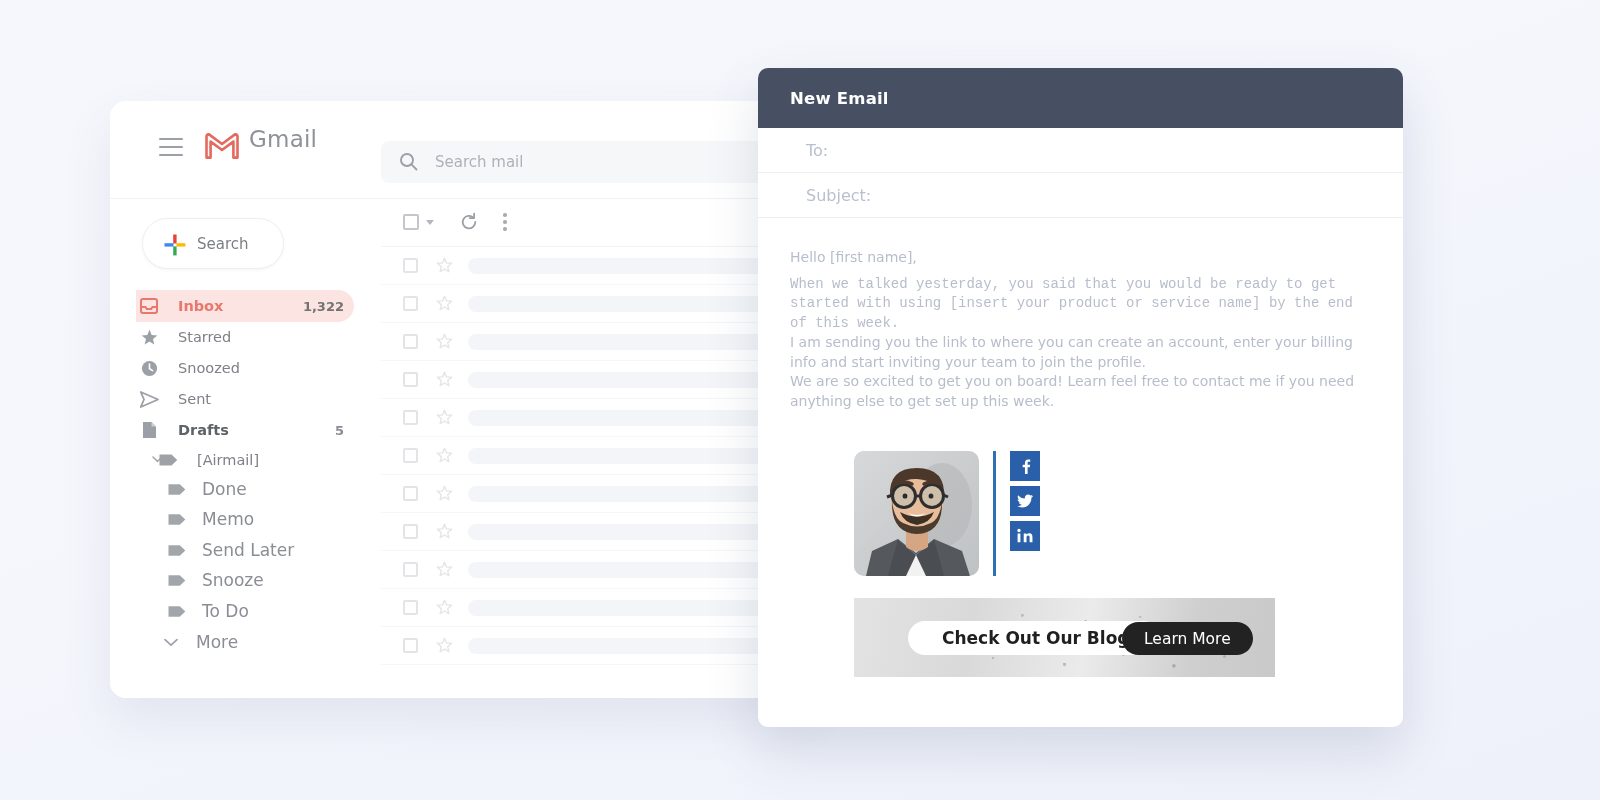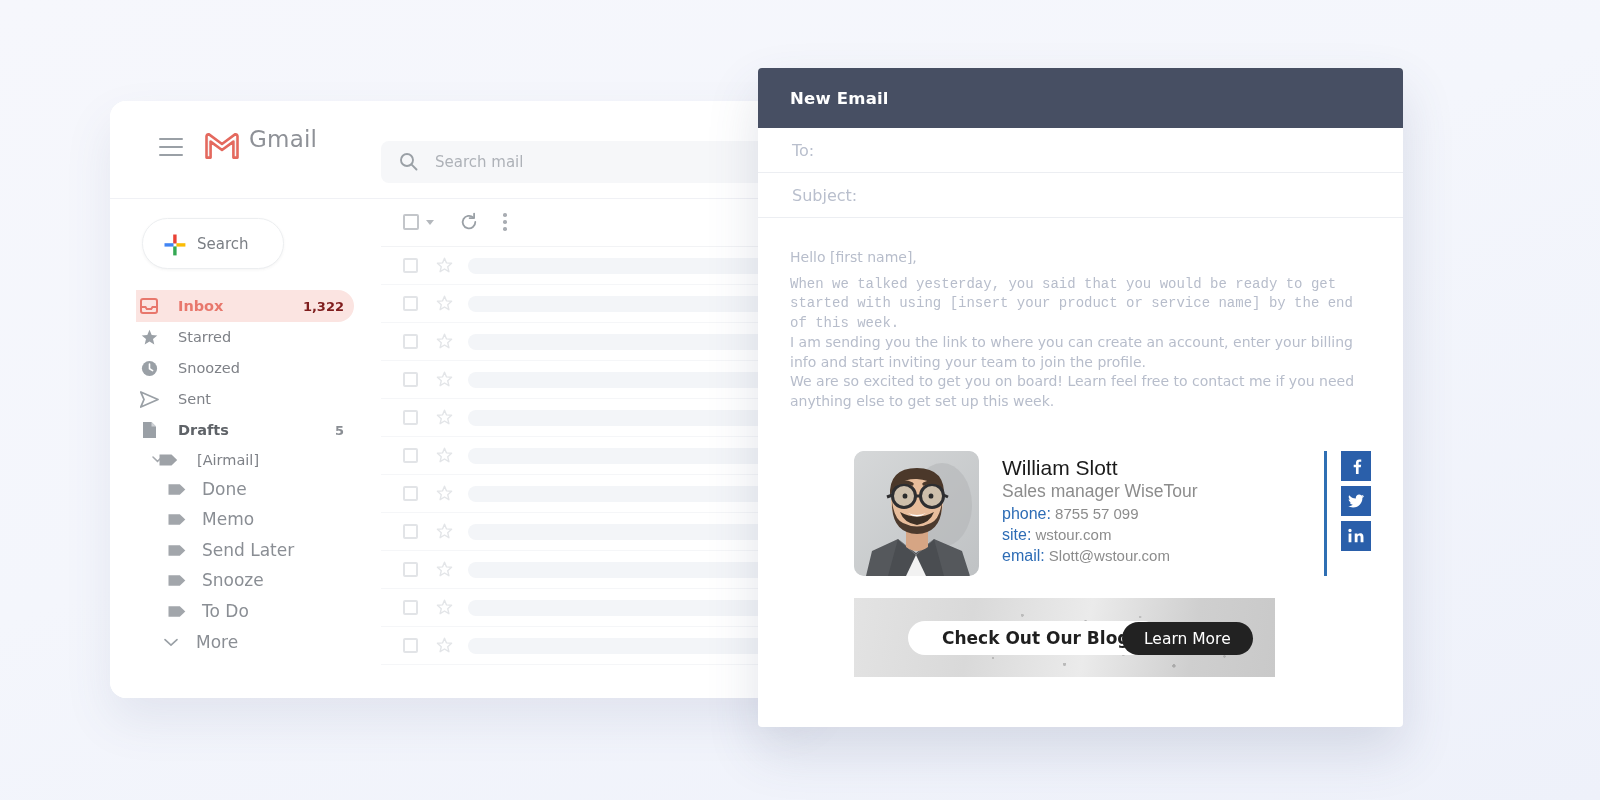--- a/index.html
+++ b/index.html
@@ -167,21 +167,21 @@
     color: #8a8e94;
     font-weight: bold;
     padding-right: 10px;
     font-family: "DejaVu Sans", sans-serif;
   }
 
   .nav-item.active {
     background: #fbe4e1;
   }
   .nav-item.active .nav-label { color: #e8776c; font-weight: bold; }
-  .nav-item.active .nav-count { color: #7f1d1d; font-weight: bold; }
+  .nav-item.active .nav-count { color: #737373; font-weight: bold; }
 
   .nav-item.bold .nav-label { color: #5f6368; font-weight: bold; }
 
   .sub-item {
     position: absolute;
     left: 26px;
     width: 218px;
     height: 30px;
     display: flex;
     align-items: center;
@@ -288,21 +288,21 @@
   }
 
   
   #compose-panel {
     position: absolute;
     left: 758px;
     top: 68px;
     width: 645px;
     height: 659px;
     background: #ffffff;
-    border-radius: 4px;
+    border-radius: 10px;
     box-shadow: 0 24px 52px rgba(70, 82, 120, 0.16);
     overflow: hidden;
   }
 
   #compose-header {
     height: 60px;
     background: #474f63;
     display: flex;
     align-items: center;
     padding-left: 32px;
@@ -313,21 +313,21 @@
     font-weight: bold;
     letter-spacing: 0.2px;
     font-family: "DejaVu Sans", sans-serif;
   }
 
   .field-row {
     height: 45px;
     border-bottom: 1px solid #eceef2;
     display: flex;
     align-items: center;
-    padding-left: 34px;
+    padding-left: 48px;
     cursor: text;
   }
   .field-row .field-label {
     font-size: 16px;
     color: #b9bfcd;
     font-family: "DejaVu Sans", sans-serif;
   }
 
   #compose-body {
     padding: 30px 32px 0 32px;
@@ -791,37 +791,20 @@
 
             <ellipse cx="51" cy="45" rx="2.4" ry="2.6" fill="#2b2b2b"></ellipse>
             <ellipse cx="77" cy="45" rx="2.4" ry="2.6" fill="#2b2b2b"></ellipse>
 
             <path d="M42 33 Q50 29 58 33" fill="none" stroke="#4b382a" stroke-width="3.4" stroke-linecap="round"></path>
             <path d="M70 33 Q78 29 86 33" fill="none" stroke="#4b382a" stroke-width="3.4" stroke-linecap="round"></path>
           </g>
         </svg>
       </div>
 
-      <div id="sig-text">
-        <div id="sig-name">William Slott</div>
-        <div id="sig-role">Sales manager WiseTour</div>
-
-        <div class="sig-line">
-          <span class="sig-key">phone:</span>
-          <span>8755 57 099</span>
-        </div>
-        <div class="sig-line">
-          <span class="sig-key">site:</span>
-          <span>wstour.com</span>
-        </div>
-        <div class="sig-line">
-          <span class="sig-key">email:</span>
-          <span>Slott@wstour.com</span>
-        </div>
-      </div>
 
       <div id="sig-social">
         <span class="social-btn">
           <svg width="16" height="16" viewBox="0 0 16 16">
               <path d="M10.6 16 V9.3 h2.2 l0.35-2.6 h-2.55 V5.05 c0-0.75 0.2-1.25 1.28-1.25 h1.36 V1.48 C12.96 1.45 12.16 1.4 11.23 1.4 c-1.95 0-3.28 1.19-3.28 3.37 V6.7 H5.7 v2.6 h2.25 V16 z" fill="#fff"></path>
             </svg>
         </span>
         <span class="social-btn">
           <svg width="16" height="16" viewBox="0 0 16 16">
               <path d="M16 3.1 c-0.59 0.26-1.22 0.44-1.88 0.52 0.68-0.4 1.2-1.05 1.44-1.81 -0.63 0.38-1.33 0.65-2.08 0.8 -0.6-0.63-1.45-1.03-2.39-1.03 -1.81 0-3.28 1.47-3.28 3.28 0 0.26 0.03 0.51 0.09 0.75 -2.72-0.14-5.14-1.44-6.76-3.43 -0.28 0.48-0.44 1.05-0.44 1.65 0 1.14 0.58 2.14 1.46 2.73 -0.54-0.02-1.04-0.16-1.49-0.41 v0.04 c0 1.59 1.13 2.92 2.63 3.22 -0.28 0.07-0.57 0.11-0.87 0.11 -0.21 0-0.42-0.02-0.62-0.06 0.42 1.3 1.63 2.25 3.07 2.28 -1.12 0.88-2.54 1.41-4.08 1.41 -0.27 0-0.53-0.02-0.78-0.05 1.45 0.93 3.18 1.47 5.03 1.47 6.04 0 9.34-5 9.34-9.34 0-0.14 0-0.28-0.01-0.43 0.64-0.46 1.2-1.04 1.64-1.7 z" fill="#fff"></path>

